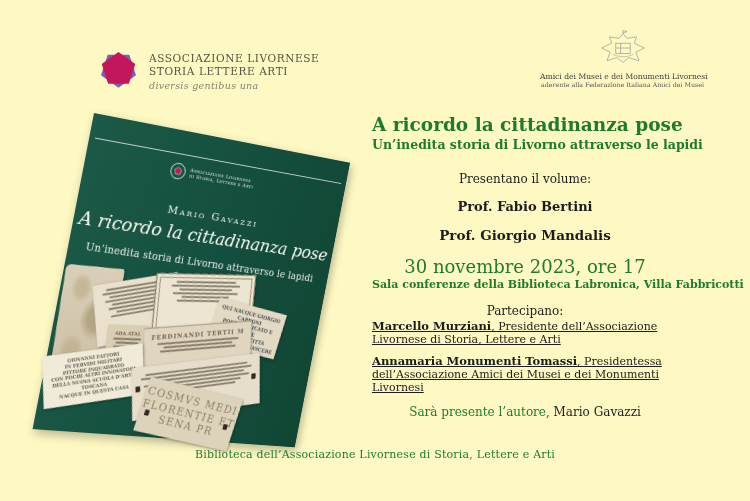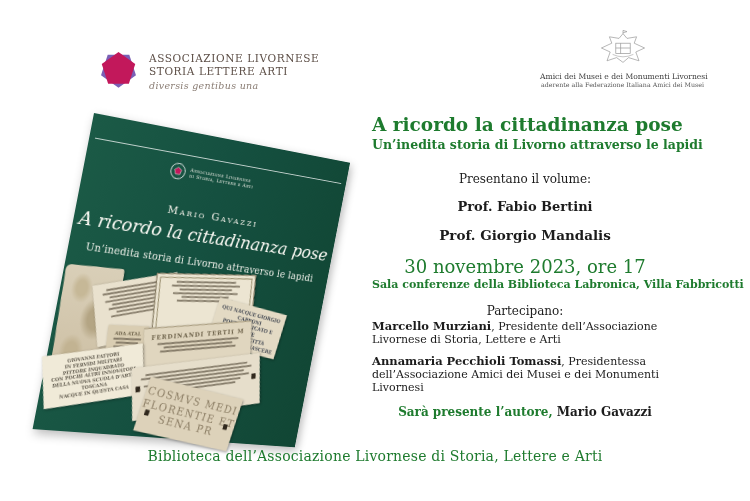--- a/index.html
+++ b/index.html
@@ -1,17 +1,17 @@
 <!DOCTYPE html>
 <html><head>
 <meta charset="utf-8">
 <style>
   html,body{margin:0;padding:0;background:#e8e8e8;}
   .page{
-    position:relative;width:750px;height:501px;background:#ffffff;
+    position:relative;width:750px;height:501px;background:#fef9c3;
     font-family:"DejaVu Serif","Liberation Serif",serif;overflow:hidden;
     margin:0 auto;
   }
   .abs{position:absolute;}
 
   
   .logo-left{left:95px;top:44px;width:260px;height:56px;display:flex;align-items:flex-start;}
   .logo-left svg{width:47px;height:47px;margin-top:2px;}
   .logo-left-text{margin-left:7px;padding-top:8px;color:#5d4f47;}
   .assoc-line{font-size:10.5px;letter-spacing:0.6px;line-height:13px;white-space:nowrap;}
@@ -75,26 +75,26 @@
   .green{color:#1e7b2e;}
   .ev-title{font-size:18.5px;line-height:22px;font-weight:bold;white-space:nowrap;}
   .ev-sub{font-size:12.5px;line-height:15px;font-weight:bold;white-space:nowrap;margin-top:1px;}
   .ev-di{font-size:14px;font-weight:bold;margin-top:9px;}
   .ev-pres{font-size:12px;margin-top:20px;}
   .ev-b{font-size:13px;font-weight:bold;margin-top:13px;}
   .ev-m{font-size:13.5px;font-weight:bold;margin-top:13px;}
   .ev-date{font-size:18px;line-height:21px;margin-top:13px;white-space:nowrap;}
   .ev-sala{font-size:11px;font-weight:bold;margin-top:1px;white-space:nowrap;}
   .ev-part{font-size:12px;margin-top:13px;}
-  .ev-person{font-size:11px;line-height:13px;text-align:left;width:316px;margin-top:9px;}
+  .ev-person{font-size:11px;line-height:13px;text-align:left;width:316px;margin-top:9px;text-decoration:underline;}
   .ev-person.first{margin-top:2px;}
   .ev-person b{font-size:11.5px;}
-  .ev-sara{font-size:12px;font-weight:bold;margin-top:11px;white-space:nowrap;}
-
-  .footer{left:0;right:0;top:448px;text-align:center;font-size:14px;letter-spacing:0.2px;}
+  .ev-sara{font-size:12px;font-weight:normal;margin-top:11px;white-space:nowrap;}
+
+  .footer{left:0;right:0;top:448px;text-align:center;font-size:11px;letter-spacing:0.2px;}
 </style>
 </head>
 <body>
 
 <div class="page">
 
   <div class="abs logo-left">
     <svg viewBox="0 0 64 60">
       <polygon points="17.3,9.8 8.2,37.7 32,55 55.8,37.7 46.7,9.8" fill="#7a5fb5"></polygon>
       <polygon points="32,6 9.2,22.6 17.9,49.4 46.1,49.4 54.8,22.6" fill="#c2185b"></polygon>
@@ -207,19 +207,19 @@
   <div class="abs ev">
     <div class="ev-title green">A ricordo la cittadinanza pose</div>
     <div class="ev-sub green">Un’inedita storia di Livorno attraverso le lapidi</div>
     <div class="ev-pres">Presentano il volume:</div>
     <div class="ev-b">Prof. Fabio Bertini</div>
     <div class="ev-m">Prof. Giorgio Mandalis</div>
     <div class="ev-date green">30 novembre 2023, ore 17</div>
     <div class="ev-sala green">Sala conferenze della Biblioteca Labronica, Villa Fabbricotti</div>
     <div class="ev-part">Partecipano:</div>
     <div class="ev-person first"><b>Marcello Murziani</b><span>, Presidente dell’Associazione Livornese di Storia, Lettere e Arti</span></div>
-    <div class="ev-person"><b>Annamaria Pecchioli Tomassi</b><span>, Presidentessa dell’Associazione Amici dei Musei e dei Monumenti Livornesi</span></div>
+    <div class="ev-person"><b>Annamaria Monumenti Tomassi</b><span>, Presidentessa dell’Associazione Amici dei Musei e dei Monumenti Livornesi</span></div>
     <div class="ev-sara"><span class="green">Sarà presente l’autore,</span><span> Mario Gavazzi</span></div>
   </div>
 
   <div class="abs footer green">Biblioteca dell’Associazione Livornese di Storia, Lettere e Arti</div>
 
 </div>
 
 </body></html>

